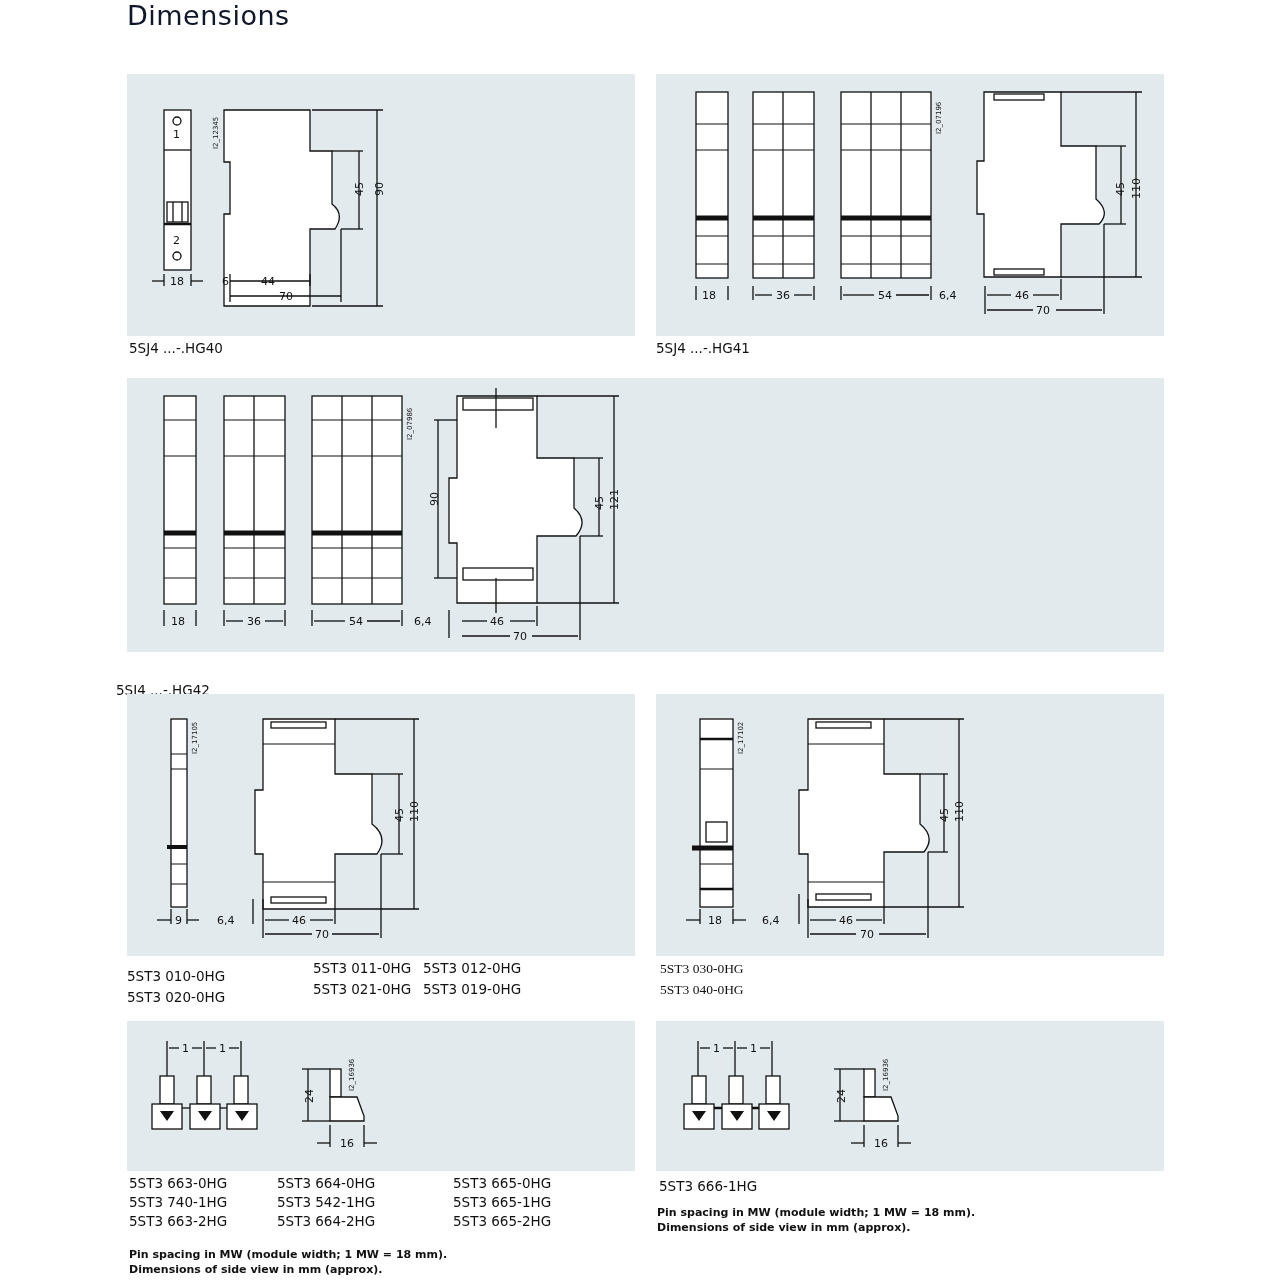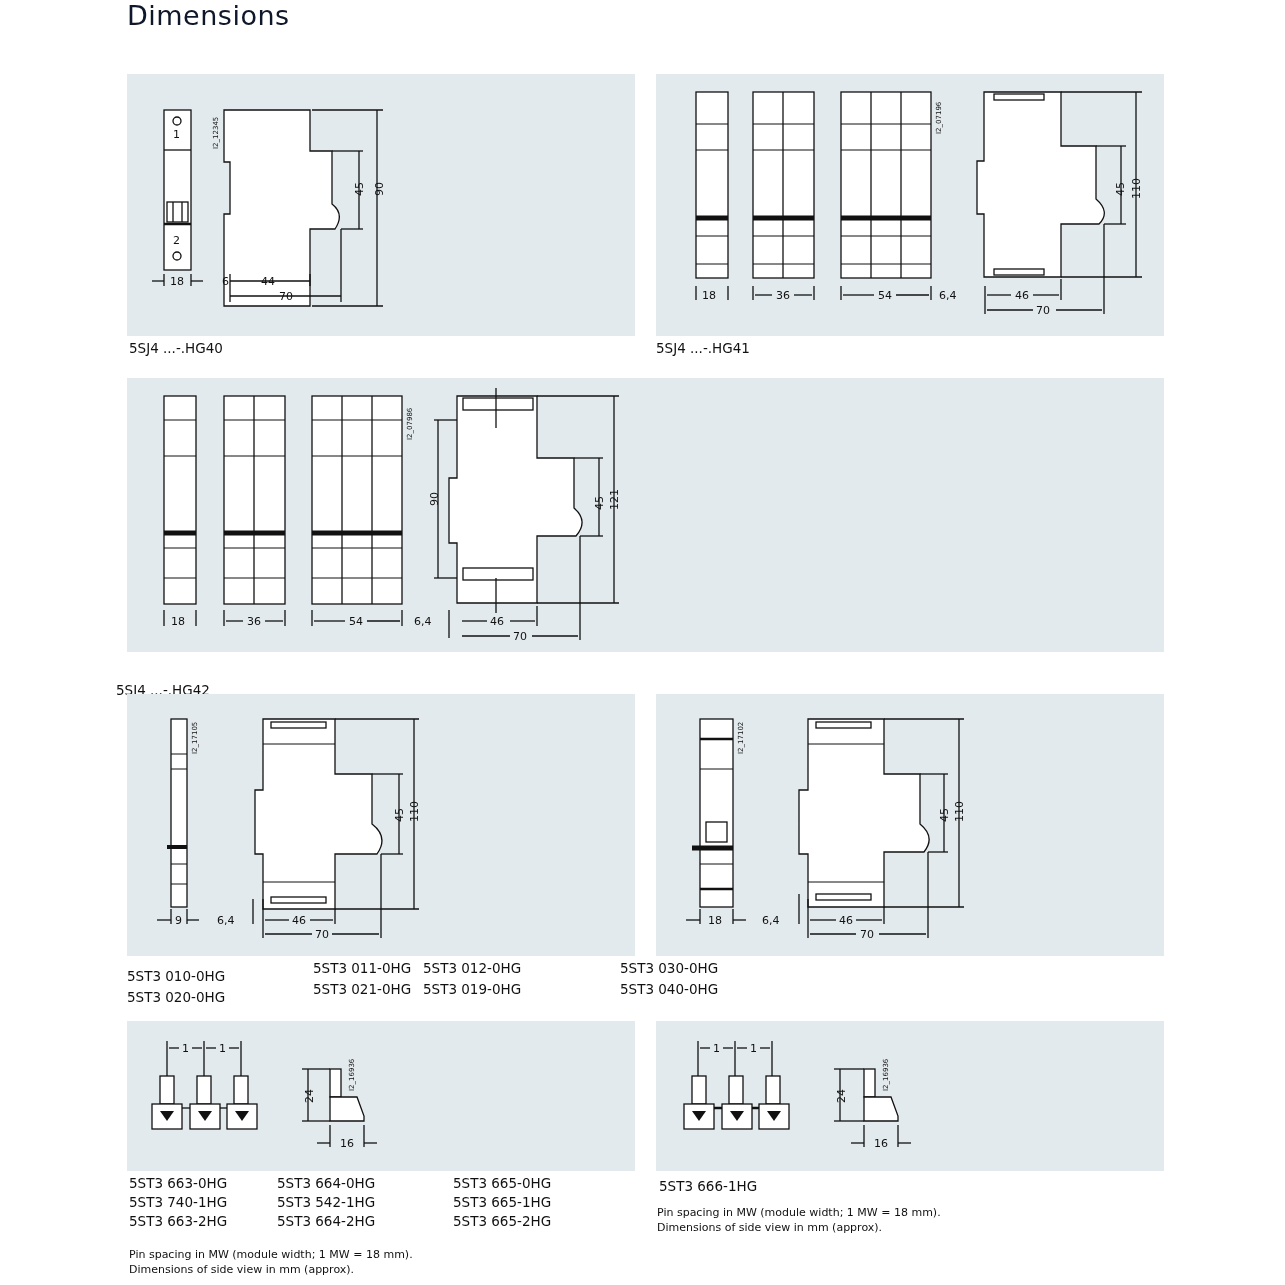--- a/index.html
+++ b/index.html
@@ -5,21 +5,21 @@
   html, body { margin: 0; padding: 0; background: #ffffff; }
   body { width: 1285px; height: 1285px; position: relative; overflow: hidden;
          font-family: "DejaVu Sans", sans-serif; color: #1a1a1a; }
   .title { position: absolute; left: 127px; top: 0px; font-size: 27px; color: #0f172a;
            font-family: "DejaVu Sans", sans-serif; letter-spacing: 0.5px; }
   .panel { position: absolute; background: #e3eaed; }
   .panel svg { position: absolute; left: 0; top: 0; }
   .caption { position: absolute; font-size: 13.5px; line-height: 21px; color: #111;
              font-family: "DejaVu Sans", sans-serif; white-space: nowrap; }
   .note { position: absolute; font-size: 11px; line-height: 15px; color: #111;
-          font-family: "DejaVu Sans", sans-serif; white-space: nowrap; }
+          font-family: "DejaVu Sans", sans-serif; white-space: nowrap; font-weight: bold; }
   svg text { font-family: "DejaVu Sans", sans-serif; fill: #111; }
   .dim { font-size: 11px; }
   .fid { font-size: 7px; }
 </style>
 </head>
 <body>
 
 <div class="title">Dimensions</div>
 
 <div class="panel" style="left:127px;top:74px;width:508px;height:262px;">
@@ -298,21 +298,21 @@
       <line x1="272" y1="158" x2="292" y2="158"></line>
     <line x1="288" y1="80" x2="288" y2="158"></line>
     <text class="dim" transform="translate(292,128) rotate(-90)" stroke="none">45</text>
     <line x1="228" y1="25" x2="308" y2="25"></line>
       <line x1="228" y1="213" x2="308" y2="213"></line>
     <line x1="303" y1="25" x2="303" y2="213"></line>
     <text class="dim" transform="translate(307,128) rotate(-90)" stroke="none">110</text>
     <text class="fid" transform="translate(87,60) rotate(-90)" stroke="none">I2_17102</text>
   </svg>
 </div>
-<div class="caption" style="left:620px;top:958px;">
+<div class="caption" style="left:660px;top:958px;font-family:Liberation Serif, serif;">
   <div>5ST3 030-0HG</div>
   <div>5ST3 040-0HG</div>
 </div>
 
 <div class="panel" style="left:127px;top:1021px;width:508px;height:150px;">
   <svg width="508" height="150" stroke="#111" stroke-width="1.3" fill="none">
 
     <line x1="40" y1="20" x2="40" y2="55"></line>
       <line x1="77" y1="20" x2="77" y2="55"></line>
       <line x1="114" y1="20" x2="114" y2="55"></line>

